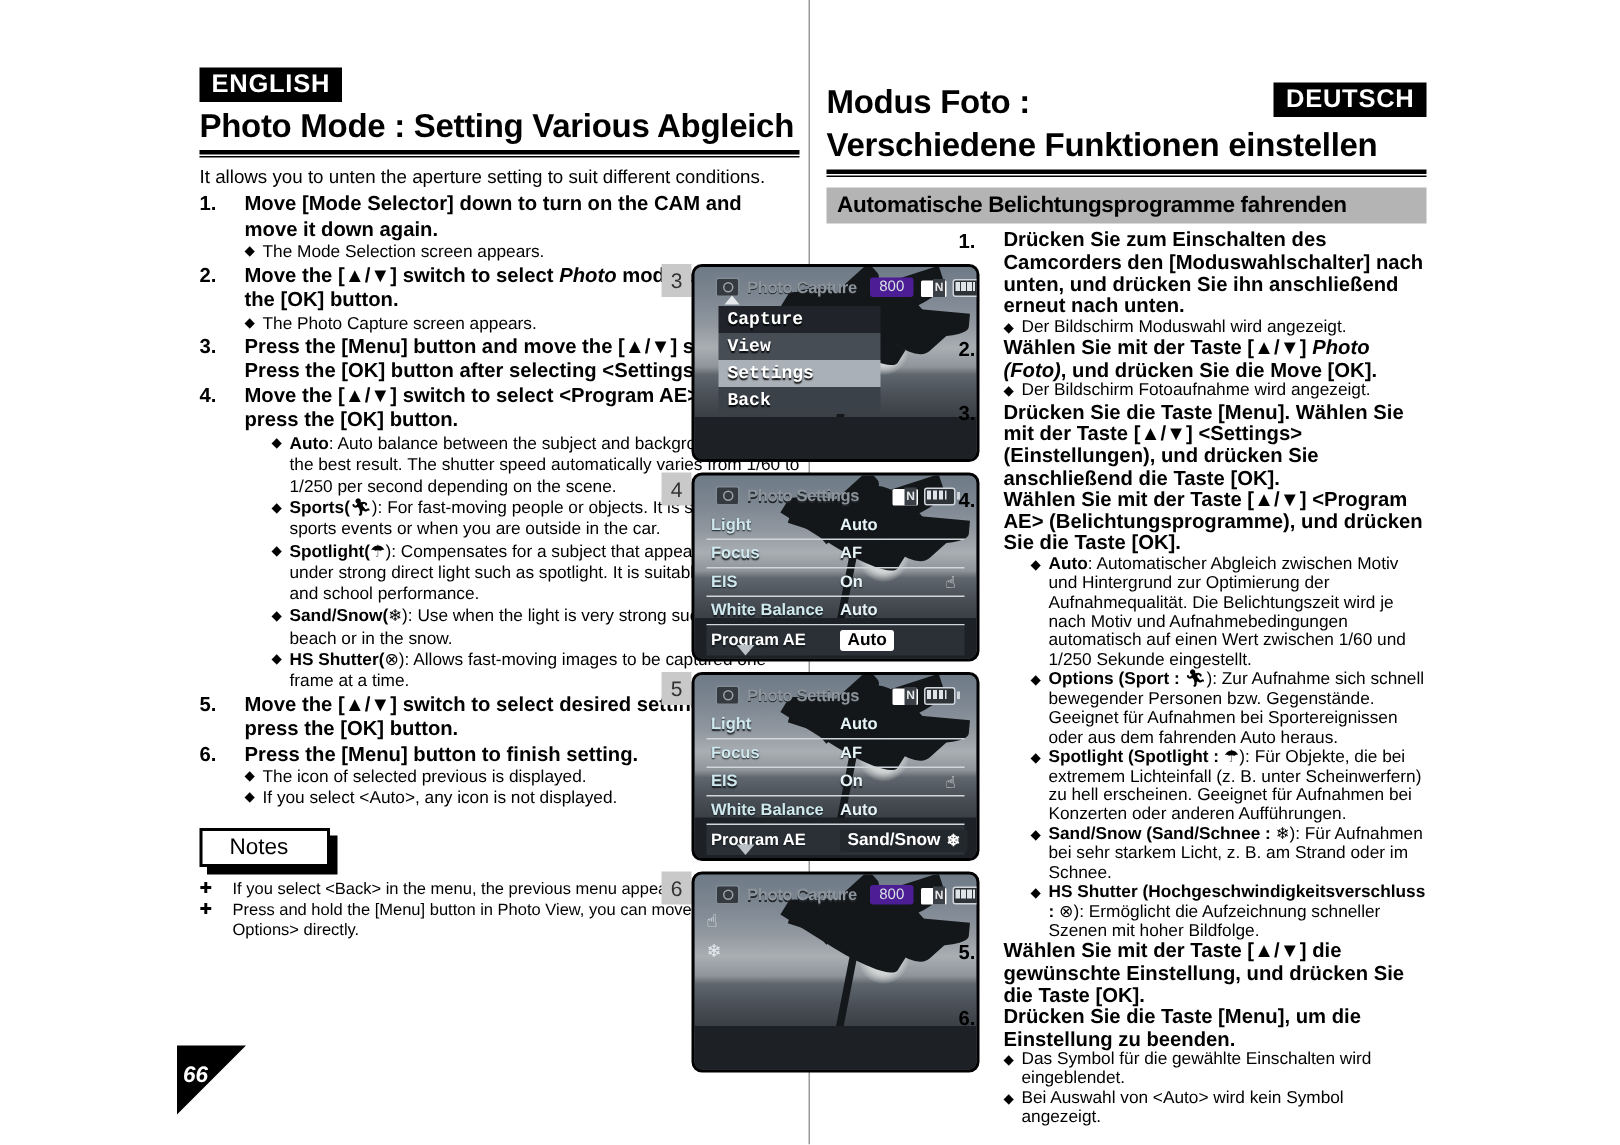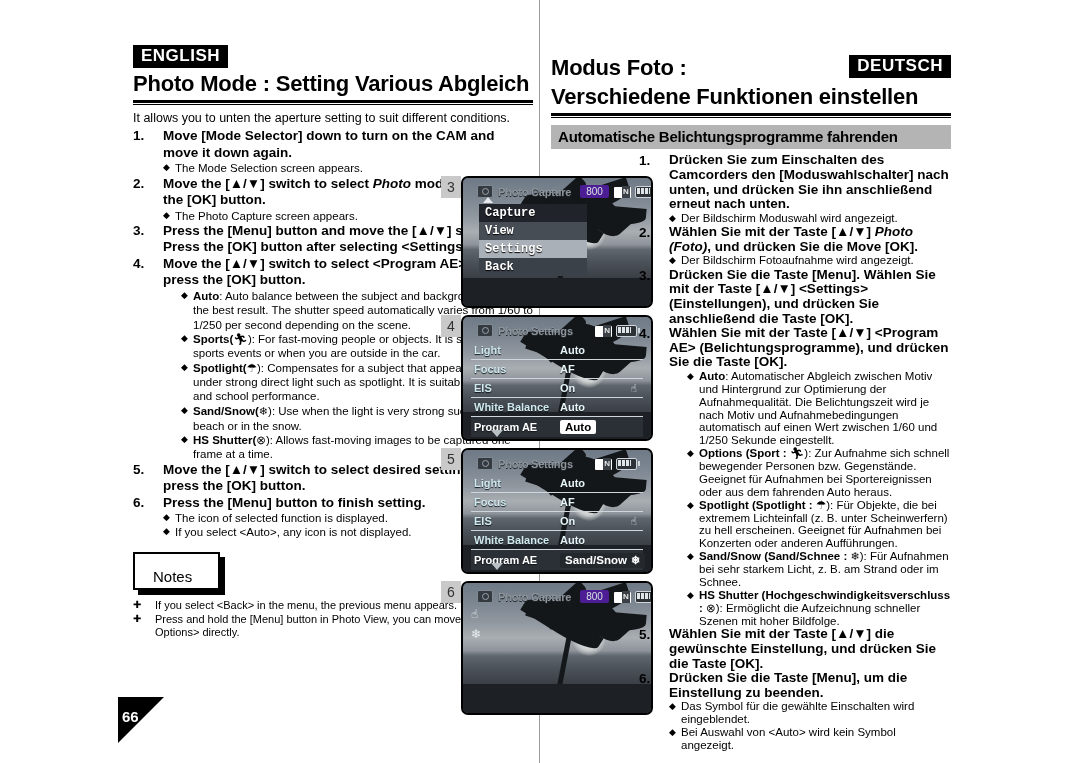--- a/index.html
+++ b/index.html
@@ -67,21 +67,21 @@
 
   
   .col-de .step-text{line-height:1.08;font-size:13.5px;}
   .col-de .blt{line-height:1.12;font-size:11.5px;}
   .col-de .intro{line-height:1.14;}
 
   
   .notes-wrap{position:relative;margin-top:12px;}
   .notes-box{
     display:inline-block;border:2px solid #000;background:#fff;
-    padding:14px 26px 3px 18px;font-size:15px;position:relative;z-index:2;
+    padding:2px 26px 3px 18px;font-size:15px;position:relative;z-index:2;
   }
   .notes-shadow{
     position:absolute;left:5px;top:5px;width:100%;height:100%;
     background:#000;z-index:1;
   }
   .notes-list{margin-top:9px;}
   .nblt{display:flex;align-items:flex-start;font-size:11px;line-height:1.25;}
   .nblt .dia{flex:0 0 22px;font-size:10px;}
   .nblt .btxt{flex:1;}
 
@@ -90,20 +90,21 @@
     position:absolute;left:118px;top:697px;width:52px;height:46px;
   }
   .pagenum .tri{
     position:absolute;left:0;top:0;width:0;height:0;
     border-left:46px solid #000;
     border-bottom:46px solid transparent;
   }
   .pagenum .num{
     position:absolute;left:4px;top:11px;color:#fff;font-weight:bold;
     font-size:15px;
+    font-style:italic;
   }
 
   
   .shots{position:absolute;left:441px;top:176px;width:212px;}
   .shot-row{display:flex;align-items:flex-start;margin-bottom:7px;}
   .shot-badge{
     flex:0 0 20px;height:22px;background:#c9c9c9;color:#333;
     font-size:14px;font-weight:normal;text-align:center;line-height:22px;
   }
   .lcd{
@@ -329,21 +330,21 @@
           <div class="step-text">Move the [▲/▼] switch to select desired setting and press the [OK] button.</div>
         </div>
       </div>
 
       <div class="step">
         <div class="step-num">6.</div>
         <div class="step-body">
           <div class="step-text">Press the [Menu] button to finish setting.</div>
           <div class="blt">
             <span class="dia">◆</span>
-            <span class="btxt">The icon of selected function is displayed.</span>
+            <span class="btxt">The icon of selected previous is displayed.</span>
           </div>
           <div class="blt">
             <span class="dia">◆</span>
             <span class="btxt">If you select &lt;Auto&gt;, any icon is not displayed.</span>
           </div>
         </div>
       </div>
     </div>
 
     <div class="notes-wrap">

